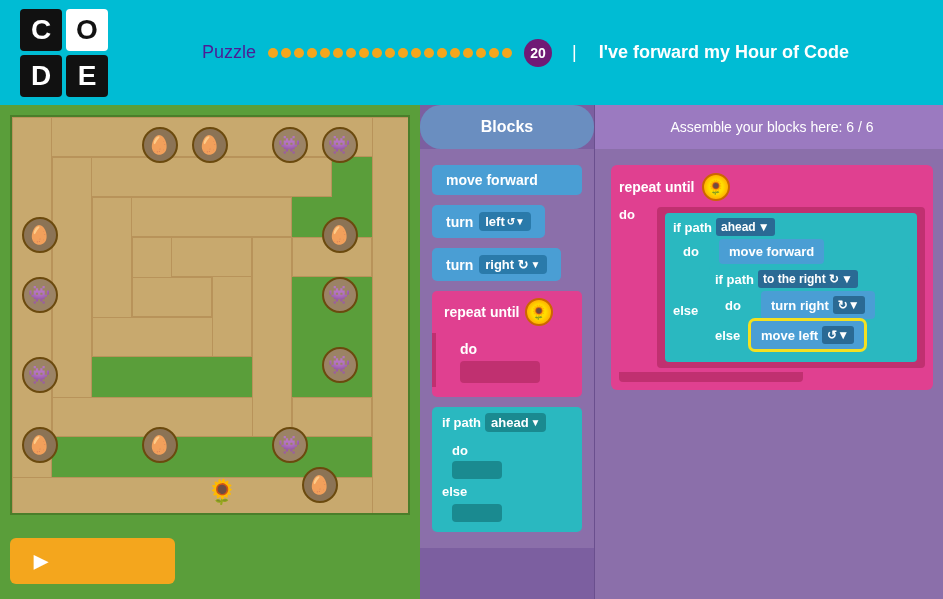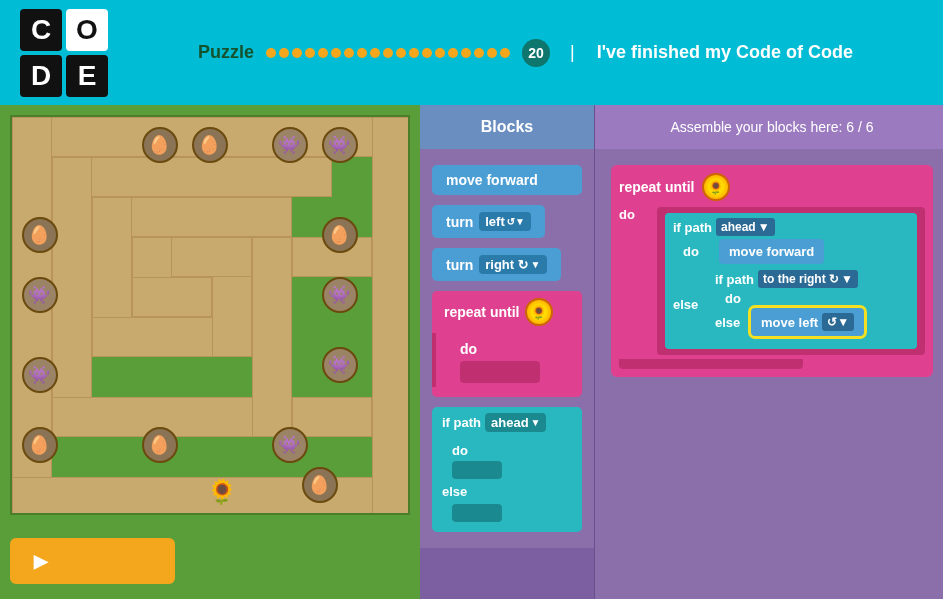--- a/index.html
+++ b/index.html
@@ -30,34 +30,34 @@
     .logo-white { background: white; color: #111; }
 
     #puzzle-bar {
       flex: 1;
       display: flex;
       align-items: center;
       justify-content: center;
       gap: 12px;
     }
     #puzzle-label {
-      color: #14532d;
+      color: #4c1d95;
       font-size: 18px;
-      font-weight: bold;
+      font-weight: normal;
     }
     #puzzle-dots {
       display: flex; align-items: center; gap: 3px;
     }
     .dot {
       width: 10px; height: 10px; border-radius: 50%;
     }
     .dot-filled { background: #f4a61d; }
     .dot-current {
       width: 28px; height: 28px; border-radius: 50%;
-      background: #0f766e;
+      background: #701a75;
       display: flex; align-items: center; justify-content: center;
       color: white; font-weight: bold; font-size: 14px;
     }
     #finished-text {
       color: white;
       font-size: 18px;
       font-weight: bold;
       margin-left: 10px;
     }
 
@@ -117,21 +117,21 @@
       border-right: 1px solid #6a4f8e;
     }
     #blocks-header {
       background: #6a8ec0;
       padding: 10px;
       text-align: center;
       color: white;
       font-size: 16px;
       font-weight: bold;
       height: 44px;
-      display: flex; align-items: center; justify-content: center;
+      display: flex; align-items: center; justify-content: center; border-radius: 21px;
     }
     #blocks-content {
       padding: 16px 12px;
       display: flex;
       flex-direction: column;
       gap: 10px;
       background: #8b6faa;
     }
 
     
@@ -397,21 +397,21 @@
         <div class="dot dot-filled"></div>
         <div class="dot dot-filled"></div>
         <div class="dot dot-filled"></div>
         <div class="dot dot-filled"></div>
         <div class="dot dot-filled"></div>
         <div class="dot dot-filled"></div>
         <div class="dot dot-filled"></div>
       </div>
     <div class="dot-current">20</div>
     <span style="color:white;font-size:18px;margin-left:8px">|</span>
-    <span id="finished-text">I've finished my Code of Code</span>
+    <span id="finished-text">I've forward my Hour of Code</span>
   </div>
 </div>
 
 <div id="main">
 
   <div id="game-area">
     <div id="maze">
 
       <div class="maze-path" style="left:0;top:0;width:400px;height:40px;"></div>
       <div class="maze-path" style="left:0;top:0;width:40px;height:400px;"></div>
@@ -560,20 +560,24 @@
 
                 <div class="asm-if-block" style="background:#2ab8c0;padding:4px 6px;">
                   <div class="asm-if-header-row">
                     <span>if path</span>
                     <span class="asm-dropdown">
                       to the right ↻ <span>▼</span>
                     </span>
                   </div>
                   <div class="asm-if-do-row">
                     <span class="asm-label">do</span>
+                    <div class="asm-blue-block">
+                      <span>turn right</span>
+                      <span class="asm-dropdown" style="background:#2a6a94;">↻▼</span>
+                    </div>
                   </div>
                   <div class="asm-if-else-row">
                     <span class="asm-label">else</span>
                     <div class="asm-blue-block selected-outline">
                       <span>move left</span>
                       <span class="asm-dropdown" style="background:#2a6a94;">↺▼</span>
                     </div>
                   </div>
                 </div>
               </div>

